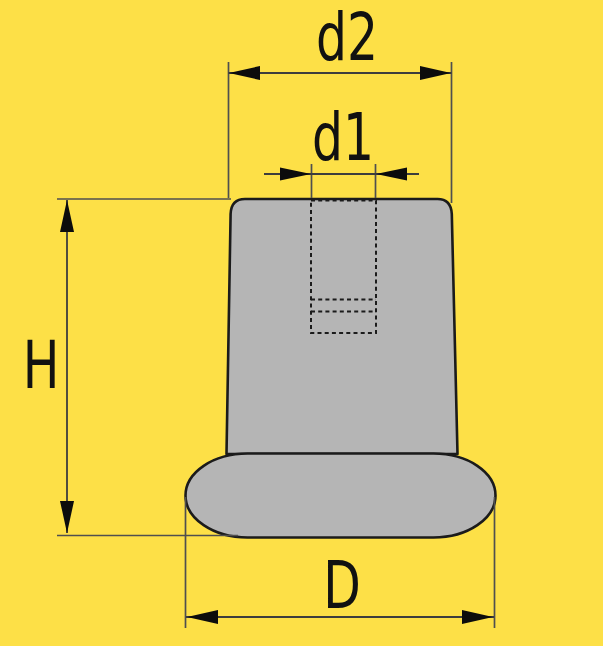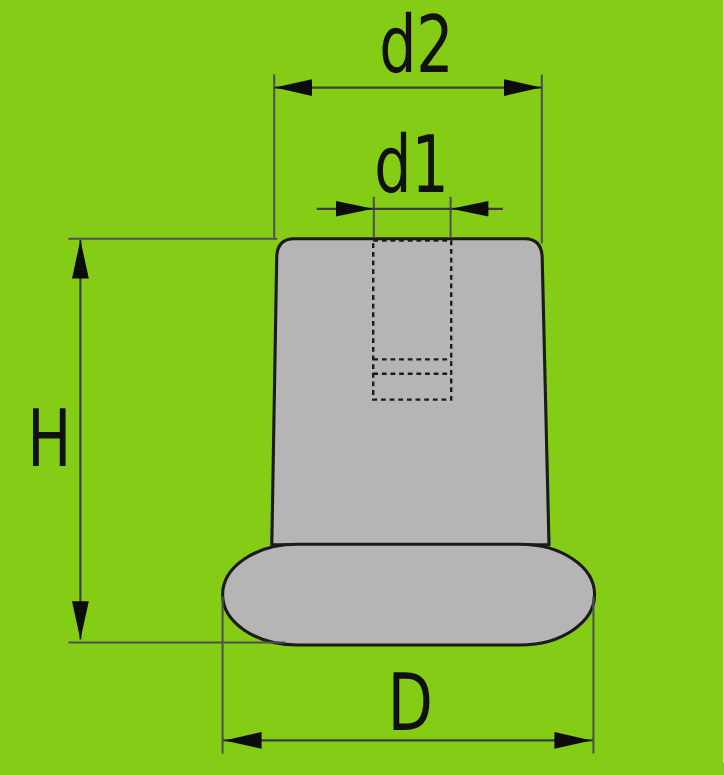--- a/index.html
+++ b/index.html
@@ -4,21 +4,21 @@
 <style>
   html, body {
     margin: 0;
     padding: 0;
     background: #ffffff;
   }
   .stage {
     position: relative;
     width: 603px;
     height: 646px;
-    background: #84cc16;
+    background: #fde047;
     overflow: hidden;
   }
   svg { display: block; }
   .outline {
     stroke: #1b1b1b;
     stroke-width: 2.6;
     stroke-linejoin: round;
   }
   .ext {
     stroke: #4f4f4f;

